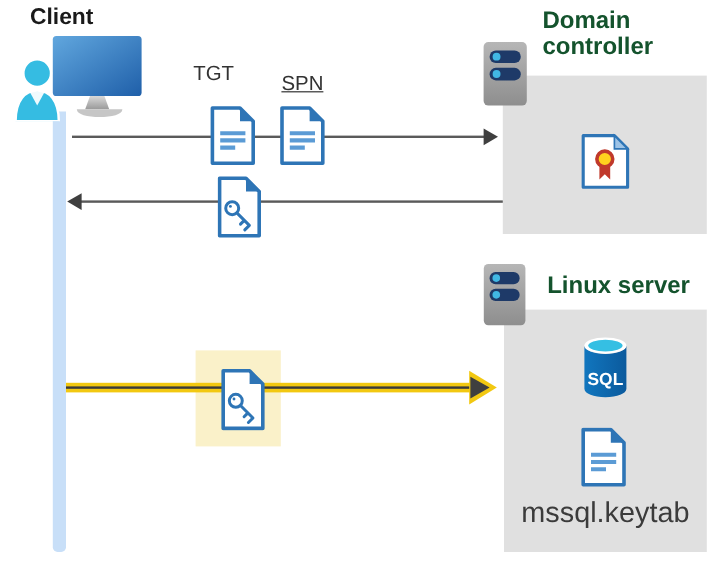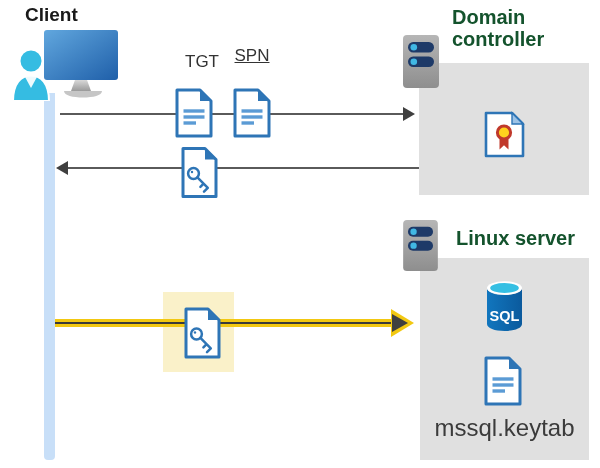--- a/index.html
+++ b/index.html
@@ -101,22 +101,22 @@
     <rect x="32" y="2" width="74" height="50" rx="3" fill="url(#monGrad)"></rect>
     <path d="M63 52 L75 52 L79 63 L59 63 Z" fill="url(#standGrad)"></path>
     <path d="M52 63 H90 C90 67.5 81 69.5 71 69.5 C61 69.5 52 67.5 52 63 Z" fill="#C6C6C6"></path>
     <circle cx="19" cy="33" r="11.5" fill="#35BCE2" stroke="#ffffff" stroke-width="2"></circle>
     <path d="M1 73 C1 55.5 9 47.5 19 47.5 C29 47.5 37 55.5 37 73 Z" fill="#35BCE2" stroke="#ffffff" stroke-width="2"></path>
     <path d="M12.5 48 L19 60 L25.5 48 Z" fill="#ffffff" opacity="0.92"></path>
   </svg>
 
   <div class="abs hline z1" style="left:60px; top:113px; width:345px;"></div>
   <div class="abs head-right z1" style="left:403px; top:107px;"></div>
-  <div class="abs small-label" style="left:180px; top:52px; width:44px;">TGT</div>
-  <div class="abs small-label" style="left:230px; top:46px; width:44px;text-decoration:underline;">SPN</div>
+  <div class="abs small-label" style="left:156px; top:52px; width:44px;">TGT</div>
+  <div class="abs small-label" style="left:230px; top:60px; width:44px;text-decoration:underline;">SPN</div>
   <svg class="abs z2" style="left:175px; top:88px;" width="38" height="50">
       <use href="#sym-doc"></use>
     </svg>
   <svg class="abs z2" style="left:233px; top:88px;" width="38" height="50">
       <use href="#sym-doc"></use>
     </svg>
 
   <div class="abs hline z1" style="left:66px; top:167px; width:353px;"></div>
   <div class="abs head-left z1" style="left:56px; top:161px;"></div>
   <svg class="abs z2" style="left:181px; top:146px;" width="37" height="53">

